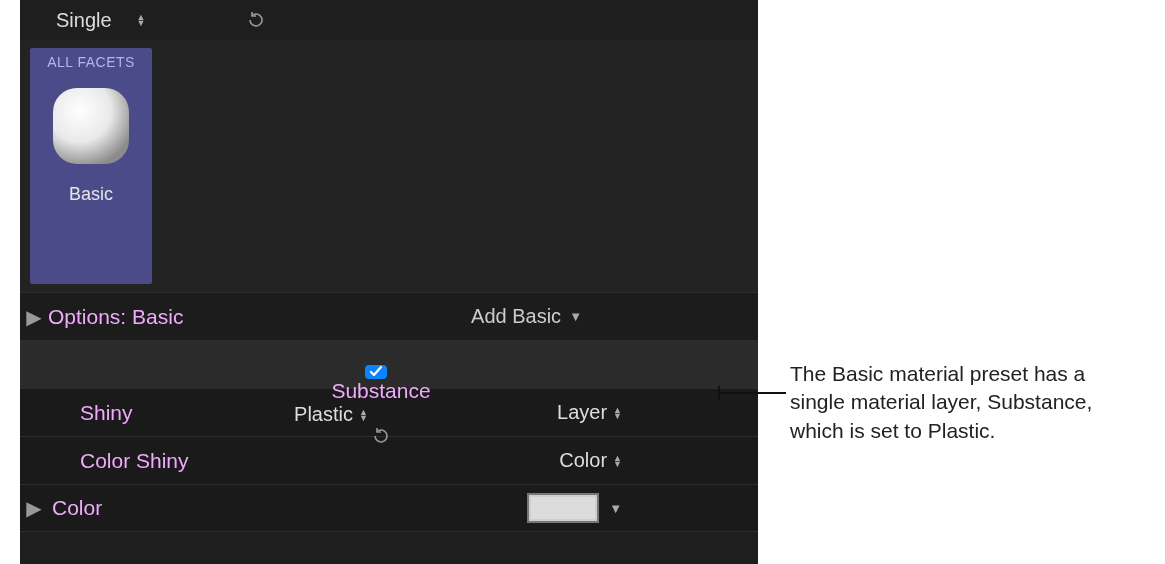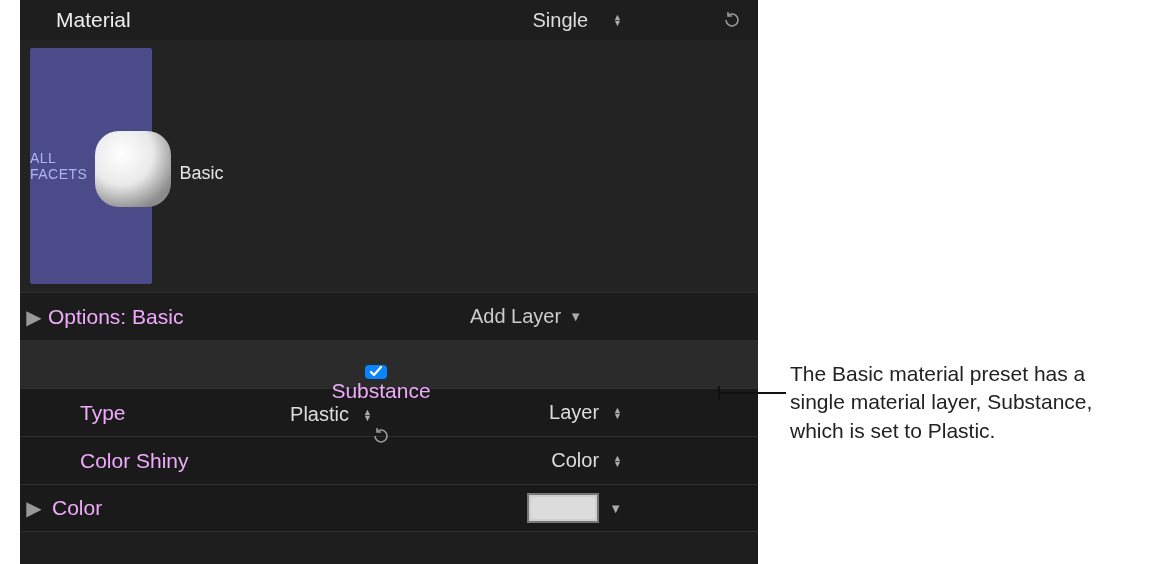--- a/index.html
+++ b/index.html
@@ -60,21 +60,21 @@
       padding: 8px 10px 10px 10px;
       height: 252px;
       display: flex;
     }
     .facet-card {
       width: 122px;
       height: 236px;
       background: #4b4b8a;
       border-radius: 2px;
       display: flex;
-      flex-direction: row;
+      flex-direction: column;
       align-items: center;
       padding: 6px 0 0 0;
       cursor: pointer;
     }
     .facet-label {
       color: #b0b6ee;
       font-size: 14px;
       letter-spacing: 0.5px;
       margin-bottom: 6px;
     }
@@ -129,21 +129,21 @@
       flex: 0 0 auto;
       color: #f0abfc;
       font-size: 21px;
     }
     .row .mid {
       flex: 1;
     }
     .val-sel {
       display: flex;
       align-items: center;
-      gap: 12px;
+      gap: 4px;
       color: #ddd;
       font-size: 20px;
       margin-right: 100px;
       cursor: pointer;
     }
     .add-layer {
       display: flex;
       align-items: center;
       gap: 8px;
       color: #ccc;
@@ -205,21 +205,20 @@
       height: 14px;
       background: #111;
     }
   </style>
 </head>
 <body>
 
 <div class="panel">
 
   <div class="header-row">
-    <div class="header-title">Material</div>
     <div class="header-select">
       <span>Single</span>
       <span class="updown">
         <span>▲</span>
           <span>▼</span>
       </span>
     </div>
     <span class="reset-icn">
       <svg width="20" height="20" viewBox="0 0 20 20" fill="none">
         <path d="M4 10a6 6 0 1 0 2-4.5" stroke="#999" stroke-width="1.6" fill="none"></path>
@@ -245,21 +244,21 @@
       </div>
       <div class="facet-name">Basic</div>
     </div>
   </div>
 
   <div class="row options">
     <span class="disclosure">▶</span>
     <span class="label">Options: Basic</span>
     <span class="mid"></span>
     <div class="add-layer">
-      <span>Add Layer</span>
+      <span>Add Basic</span>
       <span class="chev-down">▼</span>
     </div>
   </div>
 
   <div class="row substance">
     <span class="disclosure hidden">▶</span>
     <span class="checkbox">
       <svg width="14" height="14" viewBox="0 0 14 14">
         <path d="M2 7l3 3 7-8" stroke="#fff" stroke-width="2.2" fill="none" stroke-linecap="round" stroke-linejoin="round"></path>
       </svg>
@@ -277,21 +276,21 @@
       <svg width="20" height="20" viewBox="0 0 20 20" fill="none">
         <path d="M4 10a6 6 0 1 0 2-4.5" stroke="#999" stroke-width="1.6" fill="none"></path>
         <path d="M6 2v4h4" stroke="#999" stroke-width="1.6" fill="none"></path>
       </svg>
     </span>
   </div>
 
   <div class="row">
     <span class="disclosure hidden">▶</span>
     <span class="spacer-check"></span>
-    <span class="label">Type</span>
+    <span class="label">Shiny</span>
     <span class="mid"></span>
     <div class="val-sel">
       <span>Layer</span>
       <span class="updown">
           <span>▲</span>
           <span>▼</span>
         </span>
     </div>
     <span style="width:20px"></span>
   </div>

